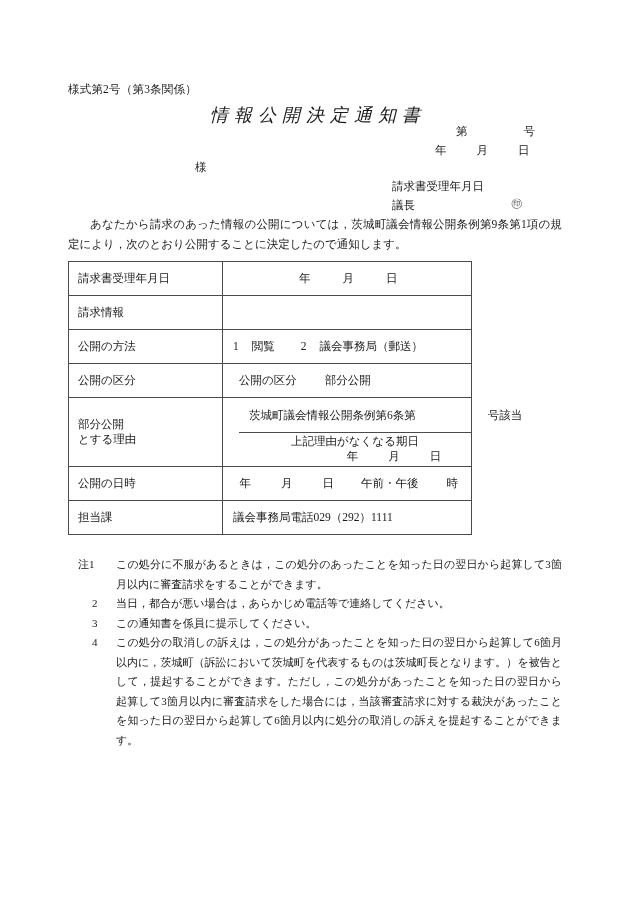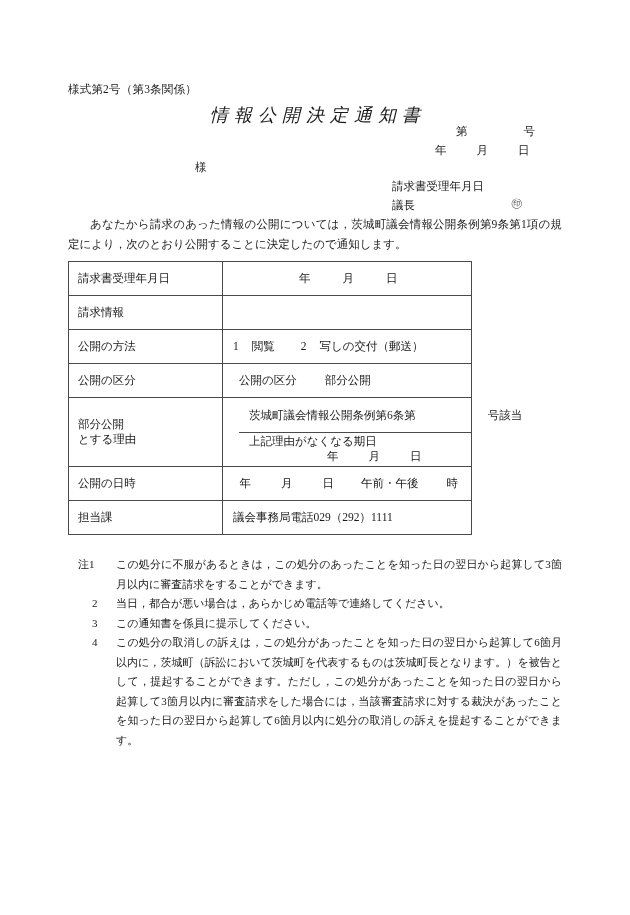--- a/index.html
+++ b/index.html
@@ -169,21 +169,21 @@
     border-bottom: 1px solid #4a4a4a;
     height: 32px;
     padding: 0 10px;
     vertical-align: middle;
   }
   .sub-table tr:last-child td { border-bottom: 0; }
 
   .reason-code { white-space: nowrap; }
   .reason-code .gap { display: inline-block; width: 72px; }
 
-  .expiry { line-height: 15px; padding-top: 3px; padding-bottom: 3px; }
+  .expiry { line-height: 15px; padding-top: 3px; padding-bottom: 3px; text-align: center; }
   .expiry .ymd {
     display: block;
     padding-left: 78px;
     white-space: nowrap;
   }
   .expiry .ymd span { display: inline-block; }
   .expiry .ymd .m { margin-left: 30px; }
   .expiry .ymd .d { margin-left: 30px; }
 
   .recv-ymd { padding-left: 66px; white-space: nowrap; }
@@ -284,21 +284,21 @@
         </td>
         <td class="val"></td>
       </tr>
 
       <tr>
         <td class="lbl">
           <div class="lbl-inner">公開の方法</div>
         </td>
         <td class="val">
           <div class="method-line">
-            <span class="n">1</span><span class="t">閲覧</span><span class="g2"></span><span class="n">2</span><span class="t">写しの交付（郵送）</span>
+            <span class="n">1</span><span class="t">閲覧</span><span class="g2"></span><span class="n">2</span><span class="t">議会事務局（郵送）</span>
           </div>
         </td>
       </tr>
 
       <tr>
         <td class="lbl">
           <div class="lbl-inner">公開の区分</div>
         </td>
         <td class="val val-nopad">
           <div class="kubun-line">

